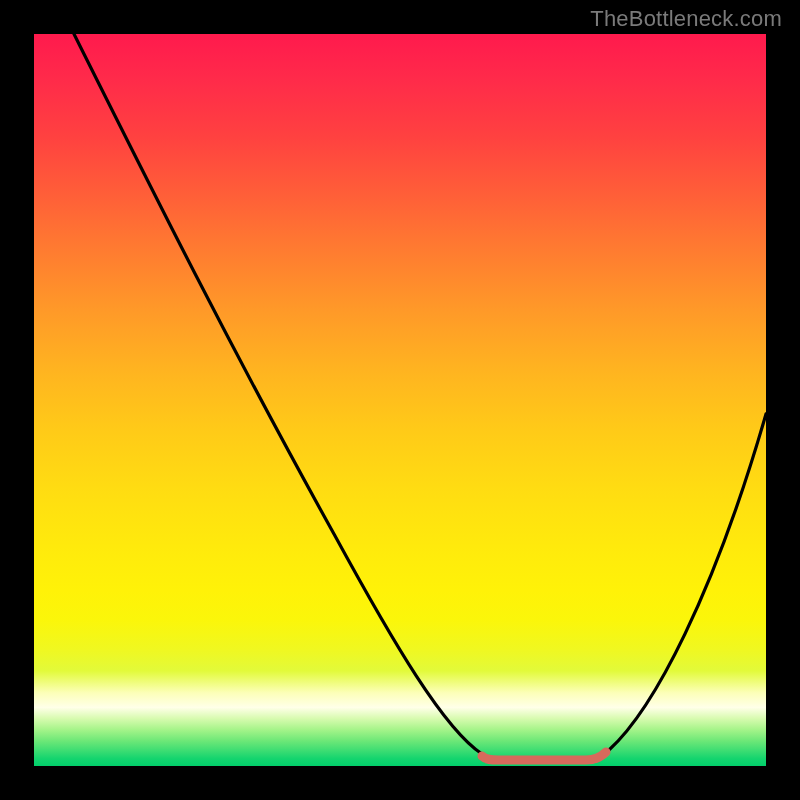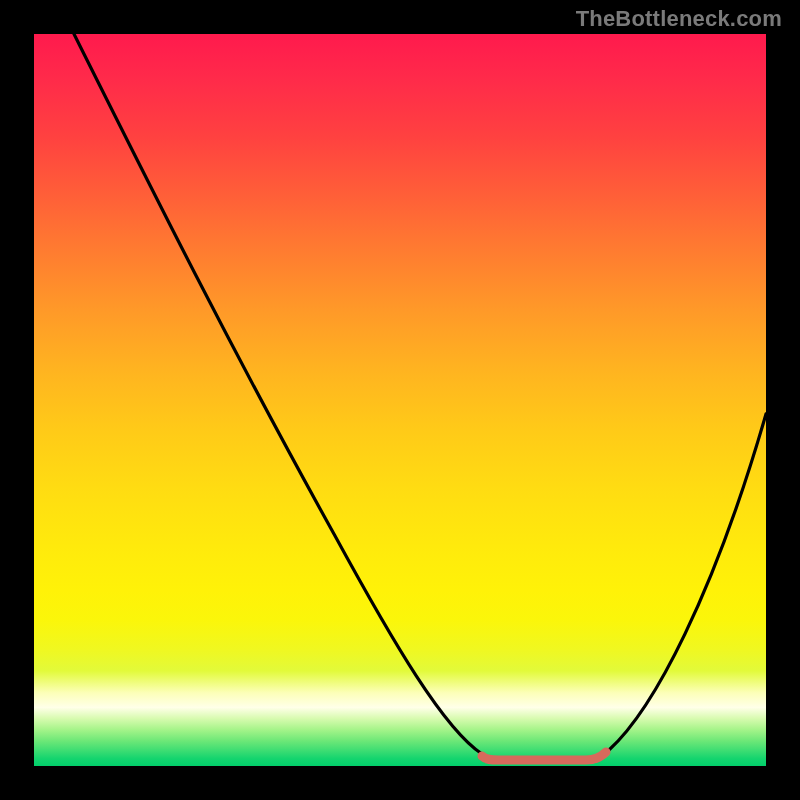--- a/index.html
+++ b/index.html
@@ -59,21 +59,21 @@
     inset: 0;
     width: 732px;
     height: 732px;
   }
   .watermark {
     position: absolute;
     top: 6px;
     right: 18px;
     color: #7a7a7a;
     font-size: 22px;
-    font-weight: 700;
+    font-weight: 400;
     letter-spacing: 0.2px;
     text-align: center;
   }
 </style>
 </head>
 <body>
 
 <div class="frame">
 
   <div class="plot-area">

